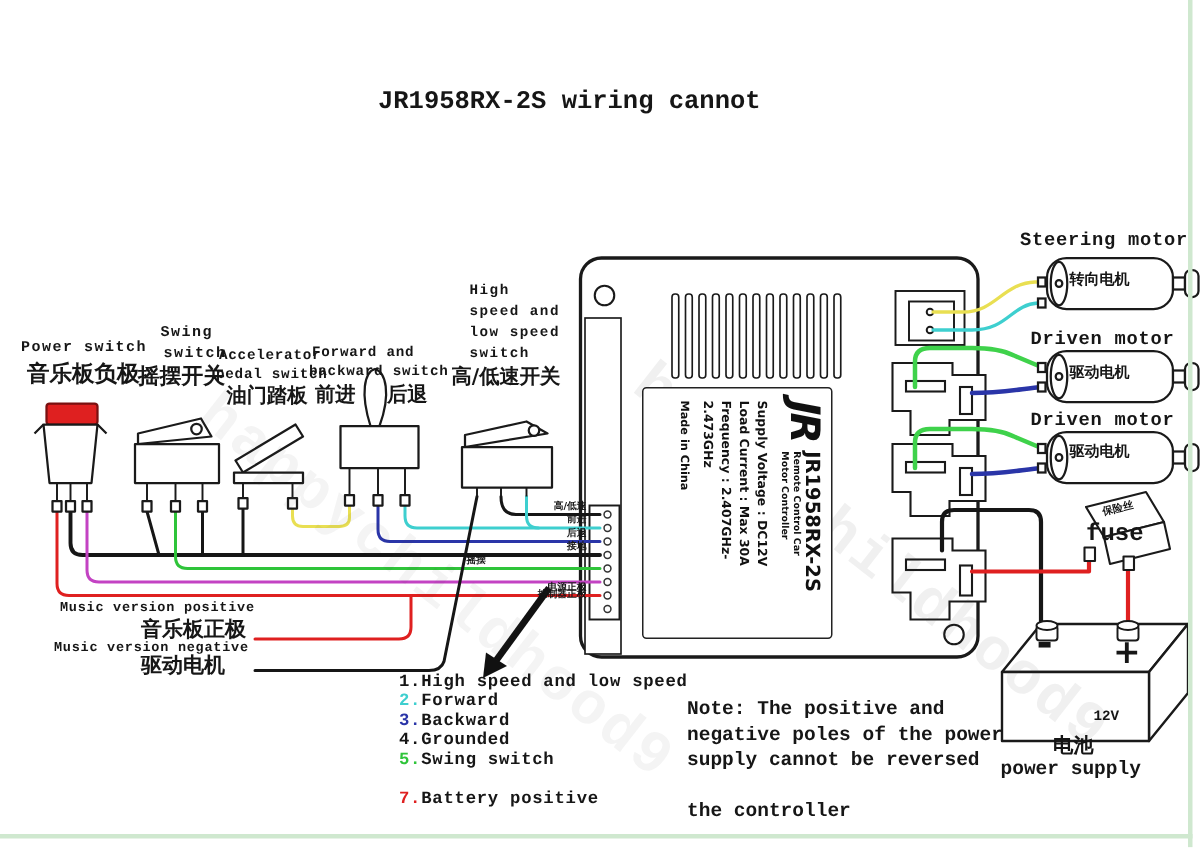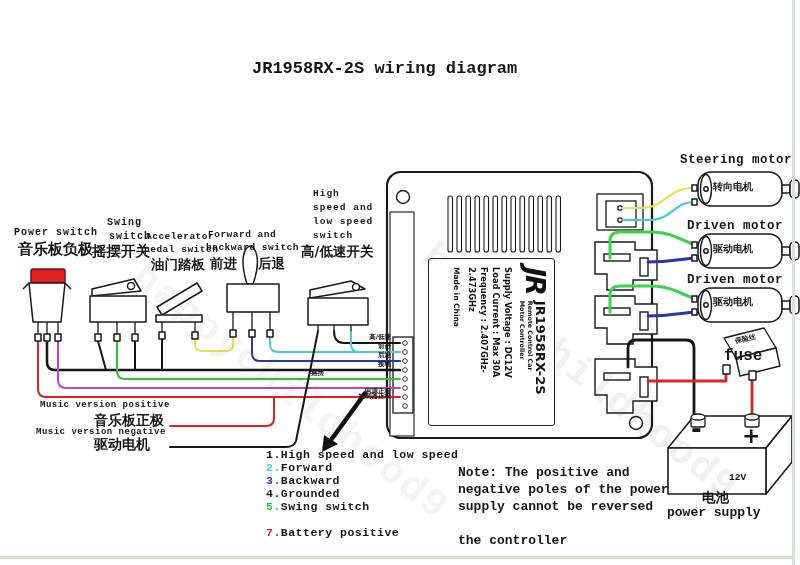--- a/index.html
+++ b/index.html
@@ -217,21 +217,21 @@
 
   <g>
     <line x1="366" y1="392" x2="331" y2="440" stroke="#111" stroke-width="4.5"></line>
     <polygon points="322,452 338,444 324,435" fill="#111"></polygon>
   </g>
 </svg>
 
 <div class="wm" style="left:440px;top:235px;transform:rotate(38deg);">happychildhood9</div>
 <div class="wm" style="left:150px;top:255px;transform:rotate(38deg);opacity:0.7;">happychildhood9</div>
 
-<div class="t" style="left:252px;top:60px;font-size:17px;">JR1958RX-2S wiring diagram</div>
+<div class="t" style="left:252px;top:60px;font-size:17px;">JR1958RX-2S wiring cannot</div>
 
 <div class="t" style="left:14px;top:228px;font-size:10px;letter-spacing:1px;">Power switch</div>
 <div class="t cn" style="left:18px;top:242px;font-size:15px;">音乐板负极</div>
 
 <div class="t" style="left:107px;top:218px;font-size:10px;letter-spacing:1px;">Swing</div>
 <div class="t" style="left:109px;top:232px;font-size:10px;letter-spacing:1px;">switch</div>
 <div class="t cn" style="left:92px;top:244px;font-size:14.5px;">摇摆开关</div>
 
 <div class="t" style="left:146px;top:232px;font-size:9.5px;letter-spacing:0.5px;">Accelerator</div>
 <div class="t" style="left:144px;top:245px;font-size:9.5px;letter-spacing:0.5px;">pedal switch</div>

